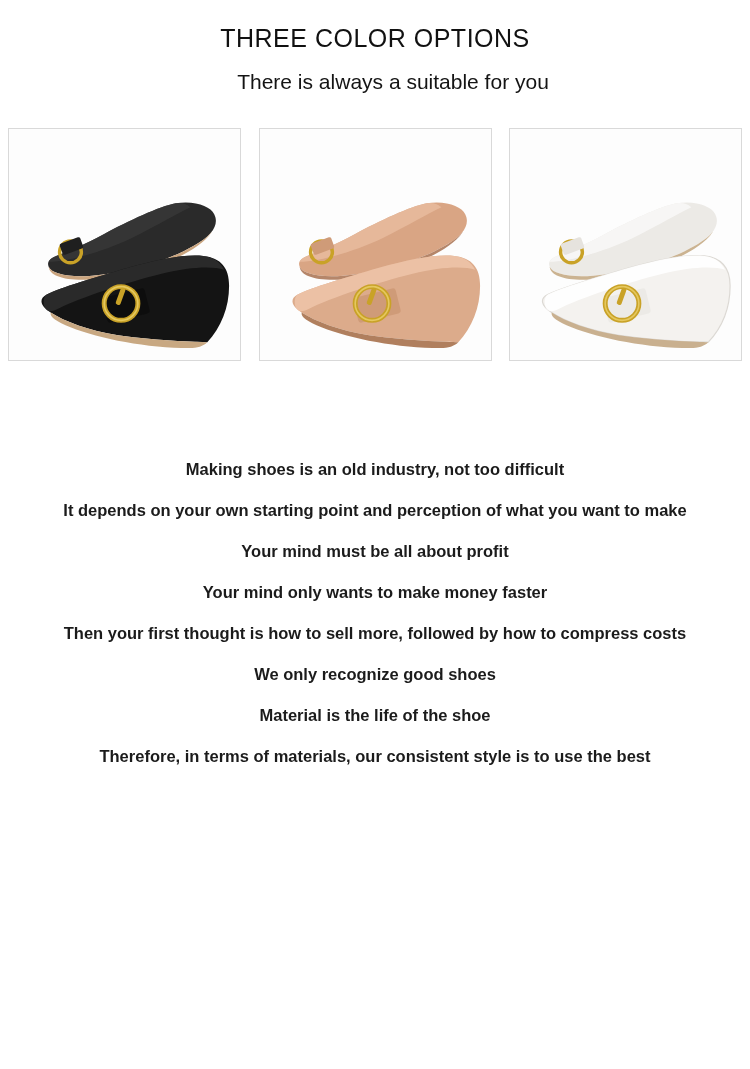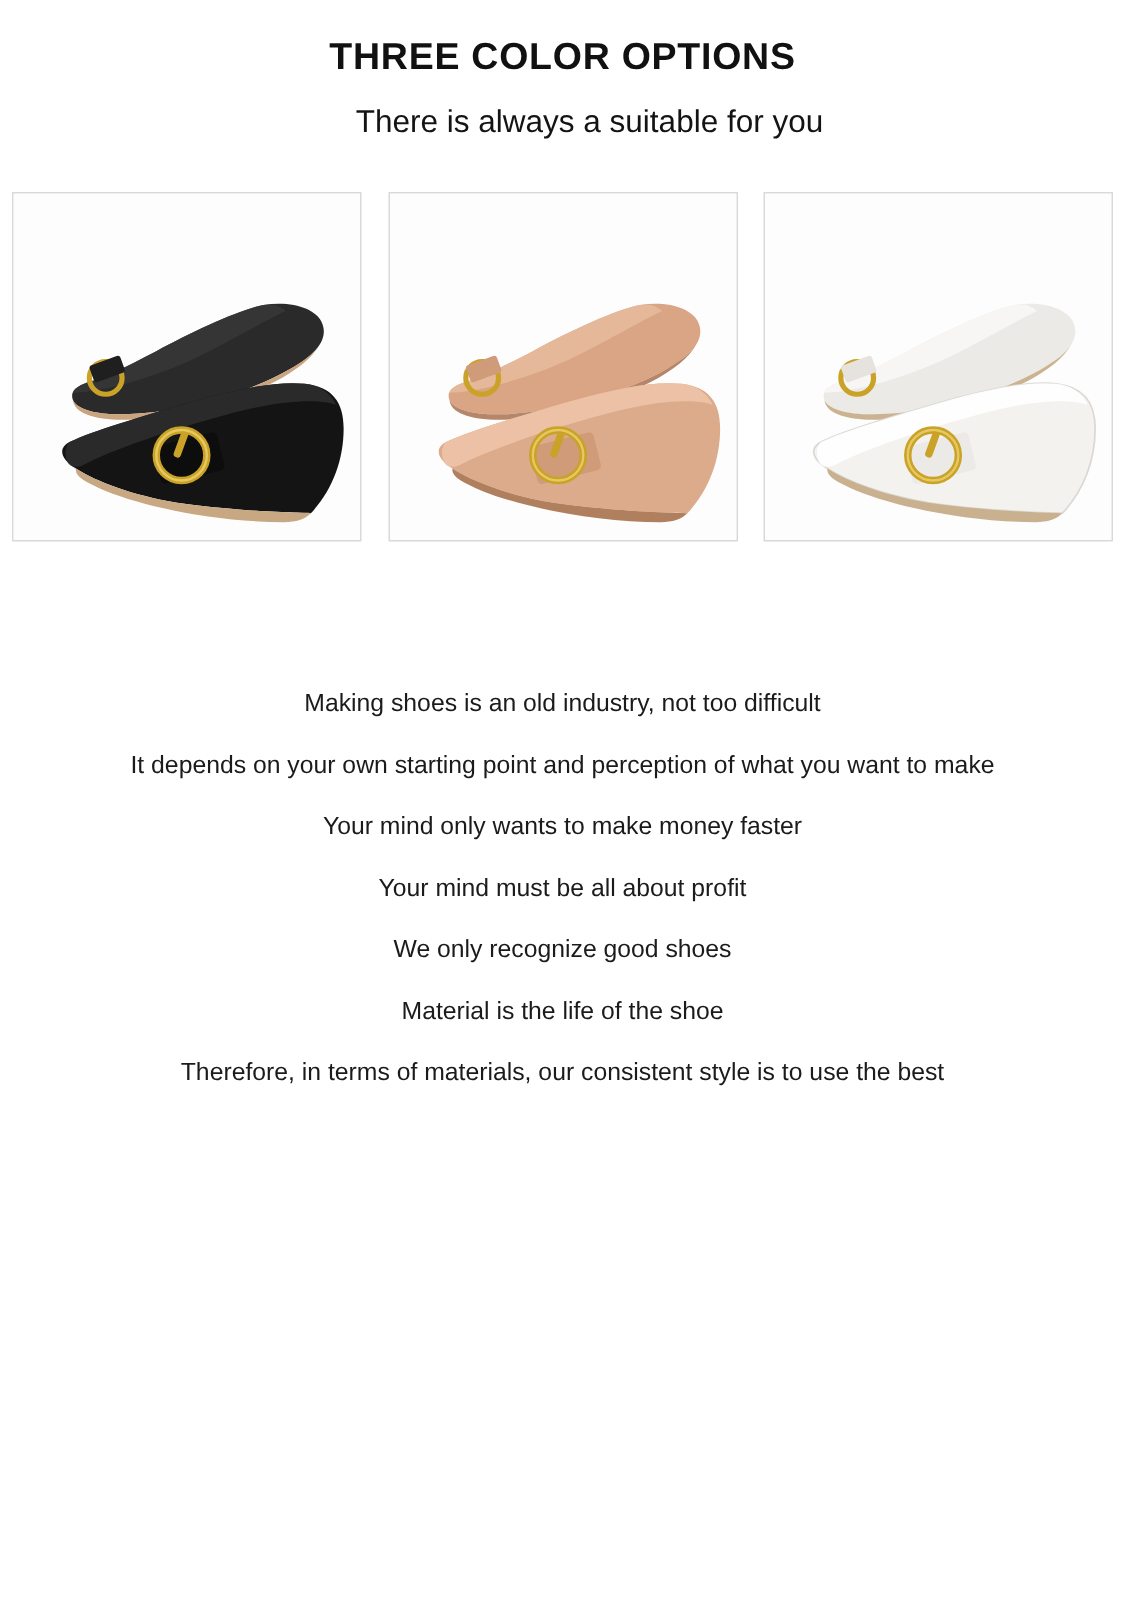--- a/index.html
+++ b/index.html
@@ -17,21 +17,21 @@
     position: relative;
   }
 
   
   .header {
     padding-top: 22px;
     text-align: center;
   }
   .title {
     font-size: 25px;
-    font-weight: bold;
+    font-weight: normal;
     letter-spacing: 0.5px;
     color: #111111;
     margin: 0;
     line-height: 32px;
   }
   .subtitle {
     font-size: 21px;
     font-weight: normal;
     color: #141414;
     margin: 14px 0 0 0;
@@ -64,21 +64,21 @@
   
   .copy {
     margin-top: 98px;
     text-align: center;
   }
   .copy p {
     margin: 0 0 20px 0;
     font-size: 16.5px;
     line-height: 21px;
     color: #1b1b1b;
-    font-weight: normal;
+    font-weight: bold;
   }
   .copy p:last-child { margin-bottom: 14px; }
 </style>
 </head>
 <body>
 
 <div class="header">
   <h1 class="title">THREE COLOR OPTIONS</h1>
   <h2 class="subtitle">There is always a suitable for you</h2>
 </div>
@@ -160,18 +160,19 @@
         </g>
       </g>
     </svg>
   </div>
 
 </div>
 
 <div class="copy">
   <p>Making shoes is an old industry, not too difficult</p>
   <p>It depends on your own starting point and perception of what you want to make</p>
+  <p>Your mind must be all about profit</p>
   <p>Your mind only wants to make money faster</p>
-  <p>Your mind must be all about profit</p>
+  <p>Then your first thought is how to sell more, followed by how to compress costs</p>
   <p>We only recognize good shoes</p>
   <p>Material is the life of the shoe</p>
   <p>Therefore, in terms of materials, our consistent style is to use the best</p>
 </div>
 
 </body></html>

